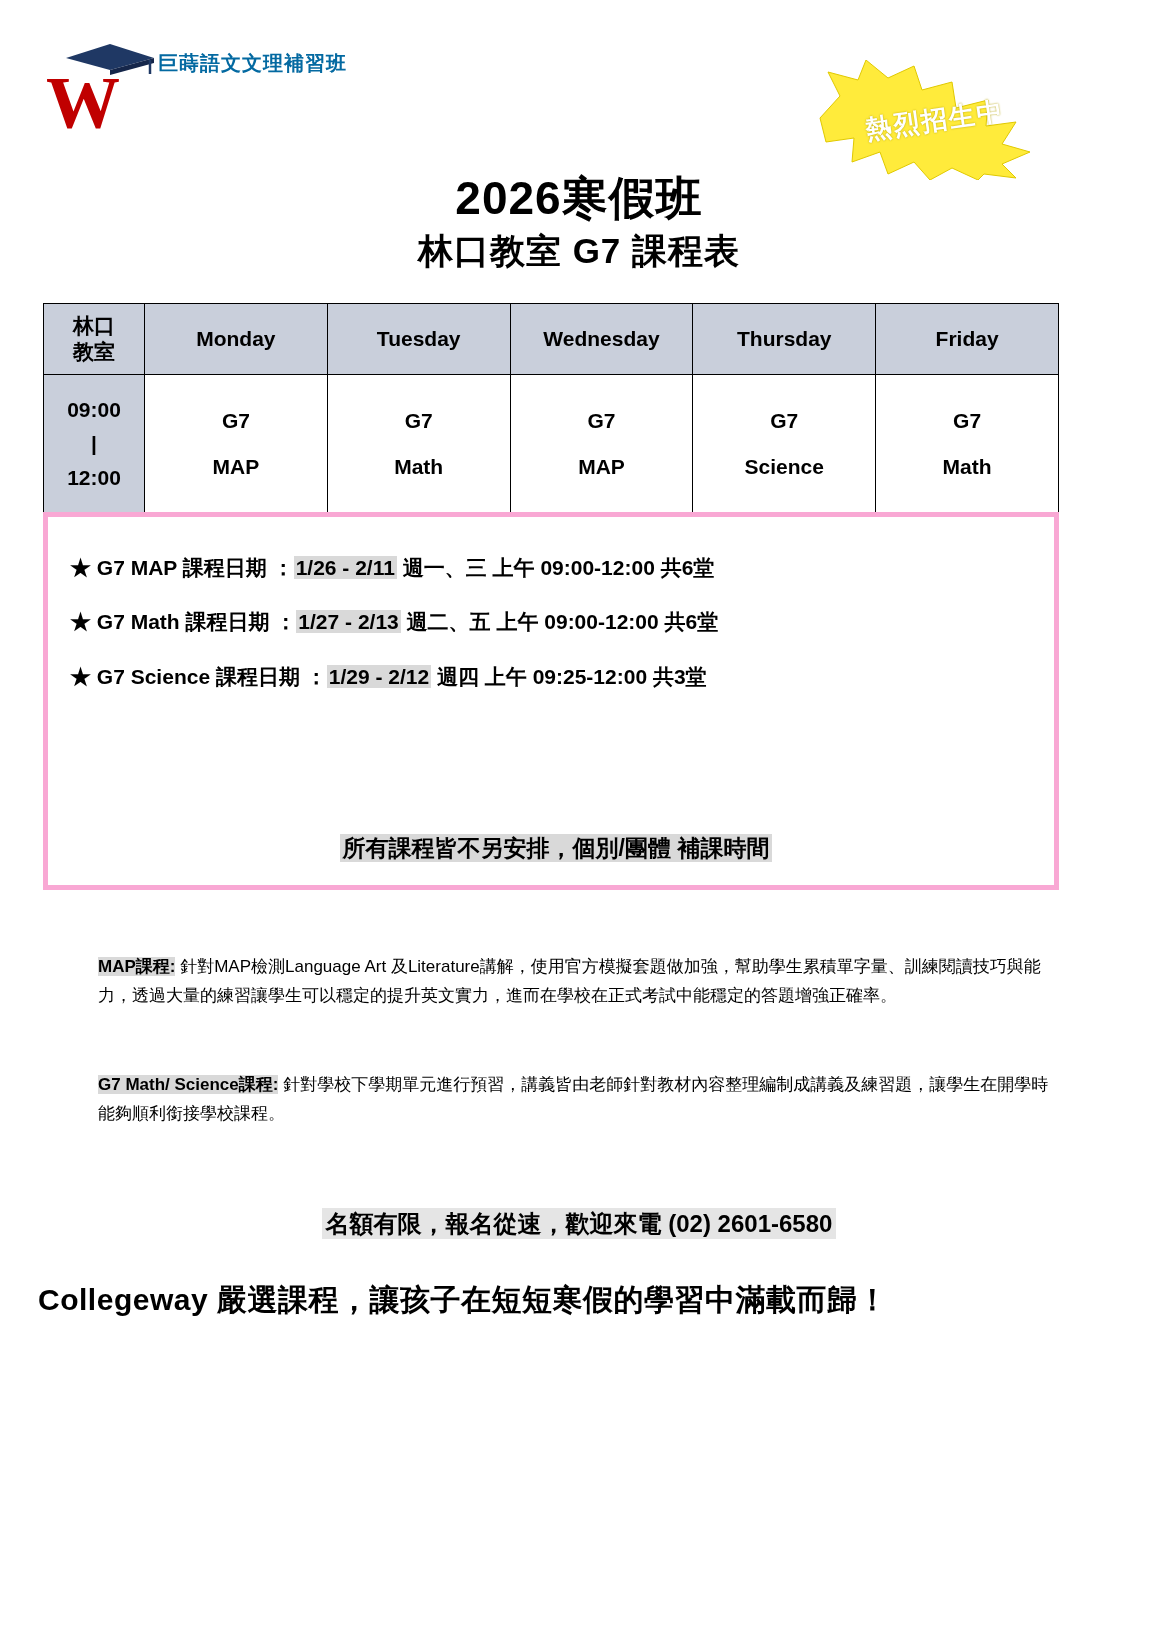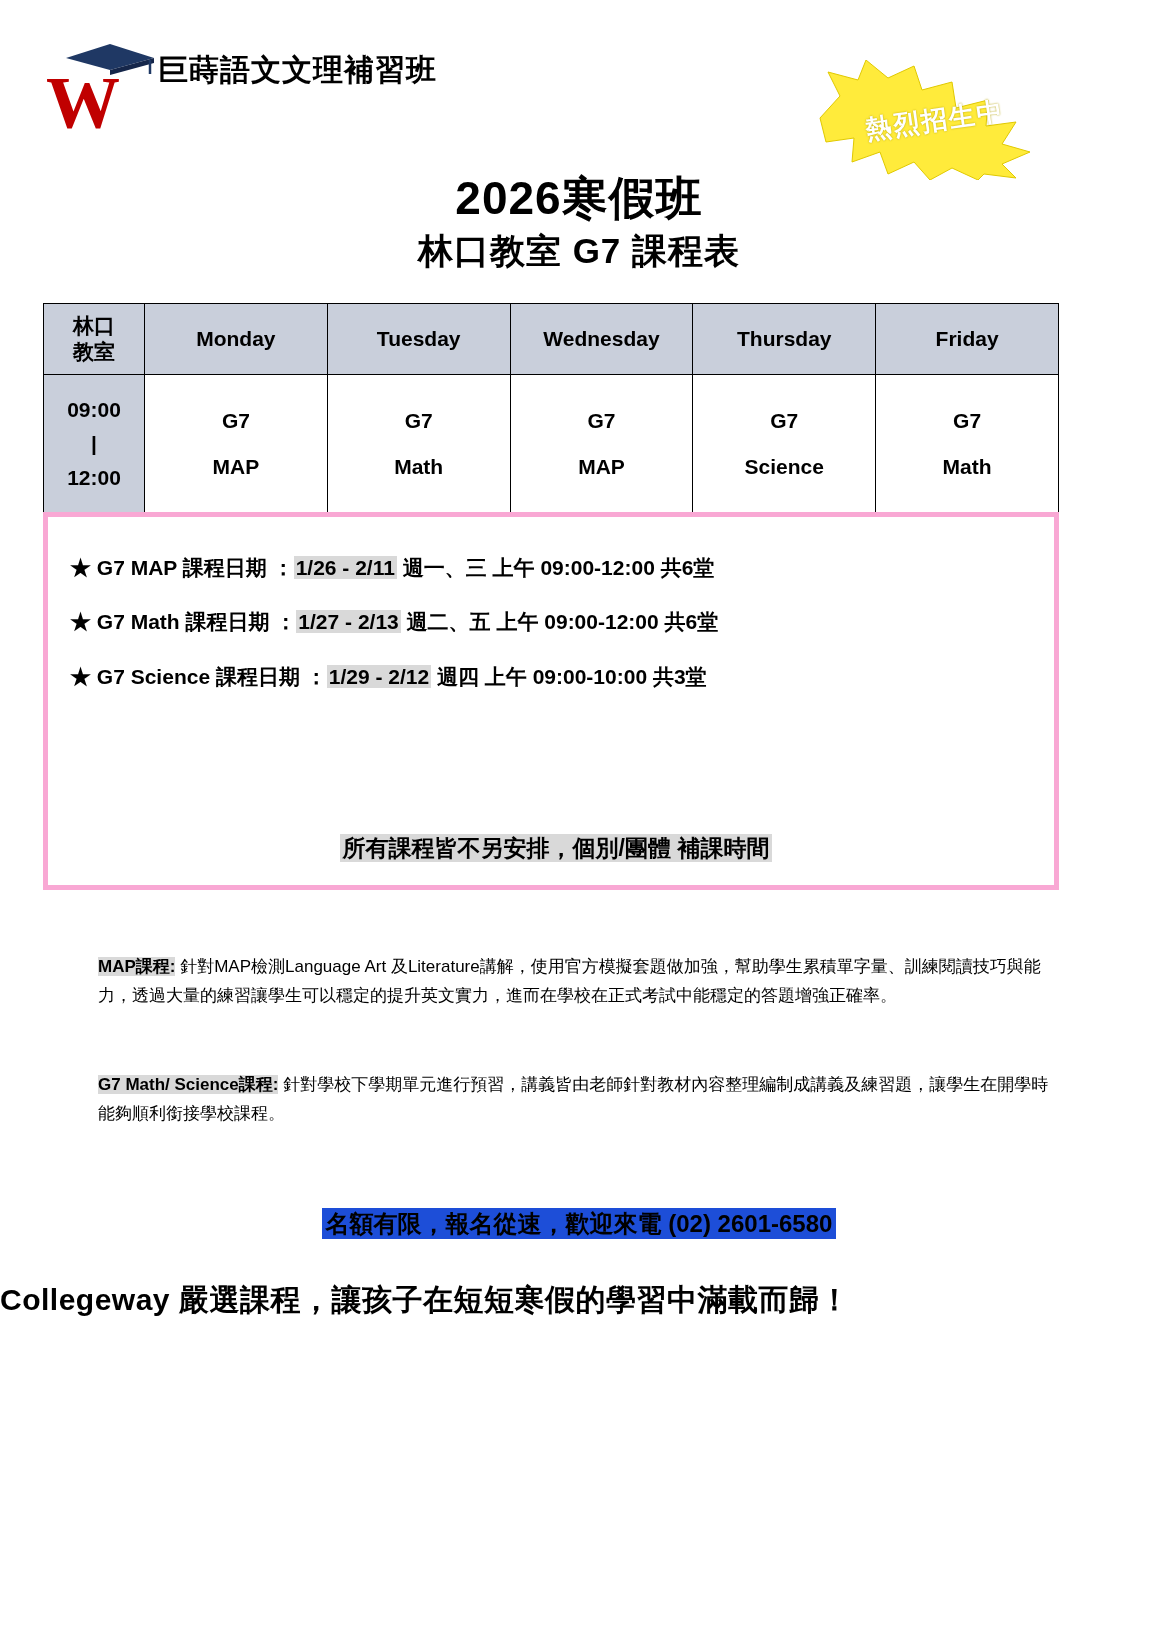--- a/index.html
+++ b/index.html
@@ -46,24 +46,24 @@
     font-weight: bold;
     font-size: 74px;
     line-height: 74px;
     color: #c00000;
     letter-spacing: -2px;
   }
   .logo-cn {
     position: absolute;
     left: 118px;
     top: 6px;
-    font-size: 30px;
+    font-size: 20px;
     font-weight: bold;
     letter-spacing: 1px;
-    color: #000000;
+    color: #0369a1;
   }
   .logo-en {
     position: absolute;
     left: 112px;
     top: 40px;
     font-family: "Liberation Serif", serif;
     font-weight: bold;
     font-size: 45px;
     line-height: 48px;
     color: #c00000;
@@ -217,28 +217,29 @@
   .cta {
     position: absolute;
     left: 0;
     top: 1208px;
     width: 1158px;
     text-align: center;
     font-size: 24px;
     font-weight: bold;
   }
   .cta span {
-    background: #1d4ed8;
+    background: #e5e5e5;
     padding: 2px 4px;
   }
   .closing {
     position: absolute;
     left: 0;
     top: 1280px;
     width: 926px;
+    text-align: center;
     font-size: 30px;
     font-weight: bold;
     letter-spacing: 0.5px;
   }
 </style>
 </head>
 <body>
 
 <div class="header">
 
@@ -311,21 +312,21 @@
 </div>
 
 <div class="notes">
   <div class="note-line note-1">
     <span>★ G7 MAP 課程日期 ：</span><span class="hl">1/26 - 2/11</span><span> 週一、三 上午 09:00-12:00 共6堂</span>
   </div>
   <div class="note-line note-2">
     <span>★ G7 Math 課程日期 ：</span><span class="hl">1/27 - 2/13</span><span> 週二、五 上午 09:00-12:00 共6堂</span>
   </div>
   <div class="note-line note-3">
-    <span>★ G7 Science 課程日期 ：</span><span class="hl">1/29 - 2/12</span><span> 週四 上午 09:00-10:00 共3堂</span>
+    <span>★ G7 Science 課程日期 ：</span><span class="hl">1/29 - 2/12</span><span> 週四 上午 09:25-12:00 共3堂</span>
   </div>
   <div class="note-center">
     <span>所有課程皆不另安排，個別/團體 補課時間</span>
   </div>
 </div>
 
 <div class="desc desc-map">
   <span class="lbl">MAP課程:</span><span> 針對MAP檢測Language Art 及Literature講解，使用官方模擬套題做加強，幫助學生累積單字量、訓練閱讀技巧與能力，透過大量的練習讓學生可以穩定的提升英文實力，進而在學校在正式考試中能穩定的答題增強正確率。</span>
 </div>
 

